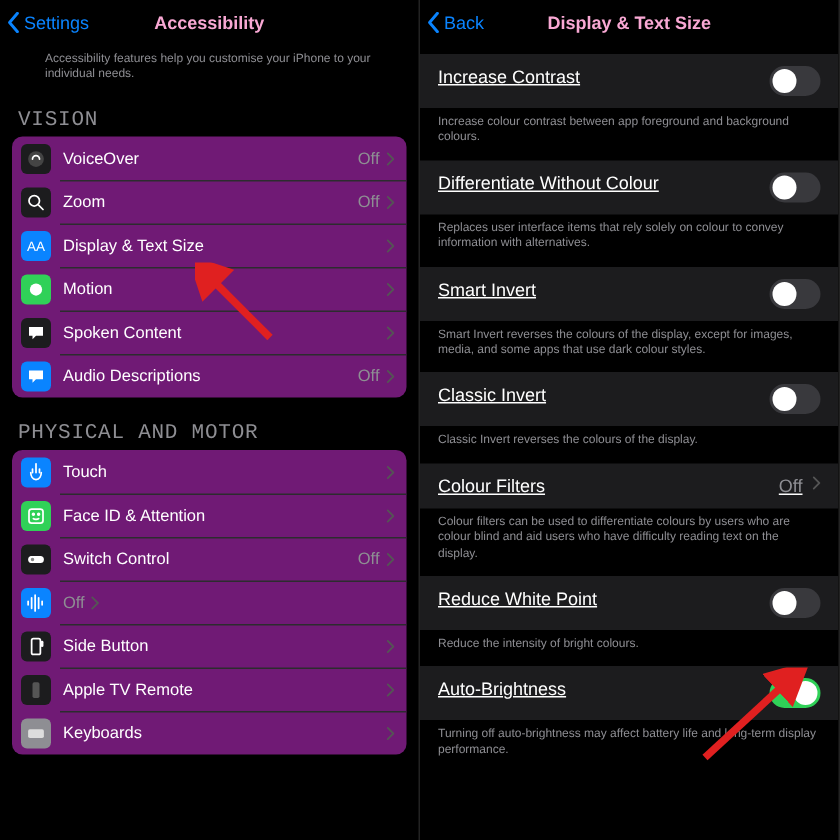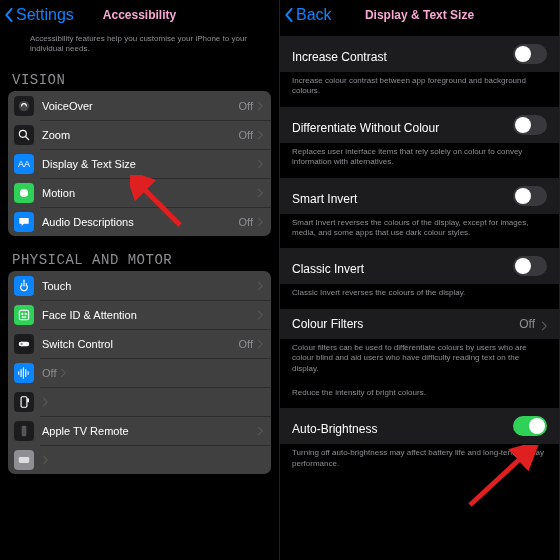--- a/index.html
+++ b/index.html
@@ -24,37 +24,37 @@
   .navbar {
     height: 30px;
     display: flex; align-items: center; justify-content: center;
     position: relative;
     padding: 0 6px;
   }
   .navbar .title { font-size: 12px; font-weight: 700; color: #f9a8d4; }
   .navbar .back {
     position: absolute; left: 4px; top: 0; bottom: 0;
     display: flex; align-items: center;
-    color: #0a84ff; font-size: 16px;
+    color: #0a84ff; font-size: 12px;
     cursor: pointer;
   }
   .navbar .back svg { width: 10px; height: 14px; margin-right: 2px; }
   .scroll { flex: 1; overflow: hidden; }
   .subtitle {
     color: #8e8e93; font-size: 8px; line-height: 1.25;
     padding: 4px 30px 8px;
   }
   .section-header {
     color: #8e8e93; font-size: 14px; letter-spacing: 0.5px;
     padding: 10px 12px 3px;
     text-transform: uppercase;
     font-family: Liberation Mono, monospace;
   }
   .group {
-    background: #404040;
+    background: #701a75;
     border-radius: 7px;
     margin: 0 8px 6px;
     overflow: hidden;
   }
   .row {
     display: flex; align-items: center;
     height: 29px;
     padding: 0 8px 0 6px;
     position: relative;
     cursor: pointer;
@@ -75,24 +75,25 @@
   .row-value { font-size: 11px; color: #8e8e93; margin-right: 4px; }
   .chevron { color: #555; }
   .chevron svg { width: 6px; height: 10px; display: block; }
 
   
   .rgroup {
     background: #1c1c1e;
     margin: 0 0 0 0;
   }
   .rrow {
-    display: flex; align-items: flex-end;
+    display: flex; align-items: flex-start;
     padding: 8px 12px;
     border-top: 1px solid #000;
     cursor: pointer;
+    text-decoration: underline;
   }
   .rrow:first-child { border-top: none; }
   .rlabel { font-size: 12px; color: #fff; flex: 1; }
   .rvalue { font-size: 12px; color: #8e8e93; margin-right: 6px; }
   .desc {
     color: #8e8e93; font-size: 8px; line-height: 1.3;
     padding: 4px 12px 10px;
   }
   .toggle {
     width: 34px; height: 20px; border-radius: 10px;
@@ -180,20 +181,33 @@
               </svg>
             </div>
             <div class="row-label">Motion</div>
             <span class="chevron">
               <svg viewBox="0 0 8 12">
                 <path d="M2 1l5 5-5 5" stroke="#555" stroke-width="1.6" fill="none" stroke-linecap="round"></path>
               </svg>
             </span>
           </div>
           <div class="row">
+            <div class="icon-box" style="background:#1c1c1e">
+              <svg width="14" height="14" viewBox="0 0 24 24" fill="none" stroke="#fff" stroke-width="2" stroke-linecap="round" stroke-linejoin="round">
+                <path d="M4 5h16v10H12l-4 4v-4H4z" fill="#fff" stroke="none"></path>
+              </svg>
+            </div>
+            <div class="row-label">Spoken Content</div>
+            <span class="chevron">
+              <svg viewBox="0 0 8 12">
+                <path d="M2 1l5 5-5 5" stroke="#555" stroke-width="1.6" fill="none" stroke-linecap="round"></path>
+              </svg>
+            </span>
+          </div>
+          <div class="row">
             <div class="icon-box" style="background:#0a84ff">
               <svg width="14" height="14" viewBox="0 0 24 24" fill="none" stroke="#fff" stroke-width="2" stroke-linecap="round" stroke-linejoin="round">
                 <path d="M4 5h16v10H12l-4 4v-4H4z" fill="#fff" stroke="none"></path>
               </svg>
             </div>
             <div class="row-label">Audio Descriptions</div>
             <div class="row-value">Off</div>
             <span class="chevron">
               <svg viewBox="0 0 8 12">
                 <path d="M2 1l5 5-5 5" stroke="#555" stroke-width="1.6" fill="none" stroke-linecap="round"></path>
@@ -263,20 +277,21 @@
               </svg>
             </span>
           </div>
           <div class="row">
             <div class="icon-box" style="background:#1c1c1e">
               <svg width="14" height="14" viewBox="0 0 24 24" fill="none" stroke="#fff" stroke-width="2" stroke-linecap="round" stroke-linejoin="round">
                 <rect x="7" y="3" width="10" height="18" rx="2"></rect>
                 <line x1="19" y1="7" x2="19" y2="11" stroke-width="3"></line>
               </svg>
             </div>
+            <div class="row-label">Side Button</div>
             <span class="chevron">
               <svg viewBox="0 0 8 12">
                 <path d="M2 1l5 5-5 5" stroke="#555" stroke-width="1.6" fill="none" stroke-linecap="round"></path>
               </svg>
             </span>
           </div>
           <div class="row">
             <div class="icon-box" style="background:#1c1c1e">
               <svg width="14" height="14" viewBox="0 0 24 24" fill="none" stroke="#fff" stroke-width="2" stroke-linecap="round" stroke-linejoin="round">
                 <rect x="8" y="3" width="8" height="18" rx="2" fill="#555" stroke="none"></rect>
@@ -288,20 +303,21 @@
                 <path d="M2 1l5 5-5 5" stroke="#555" stroke-width="1.6" fill="none" stroke-linecap="round"></path>
               </svg>
             </span>
           </div>
           <div class="row">
             <div class="icon-box" style="background:#8e8e93">
               <svg width="14" height="14" viewBox="0 0 24 24" fill="none" stroke="#fff" stroke-width="2" stroke-linecap="round" stroke-linejoin="round">
                 <rect x="3" y="7" width="18" height="10" rx="2" fill="#ddd" stroke="none"></rect>
               </svg>
             </div>
+            <div class="row-label">Keyboards</div>
             <span class="chevron">
               <svg viewBox="0 0 8 12">
                 <path d="M2 1l5 5-5 5" stroke="#555" stroke-width="1.6" fill="none" stroke-linecap="round"></path>
               </svg>
             </span>
           </div>
         </div>
       </div>
   </div>
 </div>
@@ -350,20 +366,26 @@
           <div class="rlabel">Colour Filters</div>
           <span class="rvalue">Off</span>
           <span class="chevron">
             <svg viewBox="0 0 8 12">
               <path d="M2 1l5 5-5 5" stroke="#555" stroke-width="1.6" fill="none" stroke-linecap="round"></path>
             </svg>
           </span>
         </div>
       </div>
       <div class="desc">Colour filters can be used to differentiate colours by users who are colour blind and aid users who have difficulty reading text on the display.</div>
+      <div class="rgroup">
+        <div class="rrow">
+          <div class="rlabel">Reduce White Point</div>
+          <div class="toggle"></div>
+        </div>
+      </div>
       <div class="desc">Reduce the intensity of bright colours.</div>
       <div class="rgroup">
         <div class="rrow">
           <div class="rlabel">Auto-Brightness</div>
           <div class="toggle on"></div>
         </div>
       </div>
       <div class="desc">Turning off auto-brightness may affect battery life and long-term display performance.</div>
     </div>
 </div>

